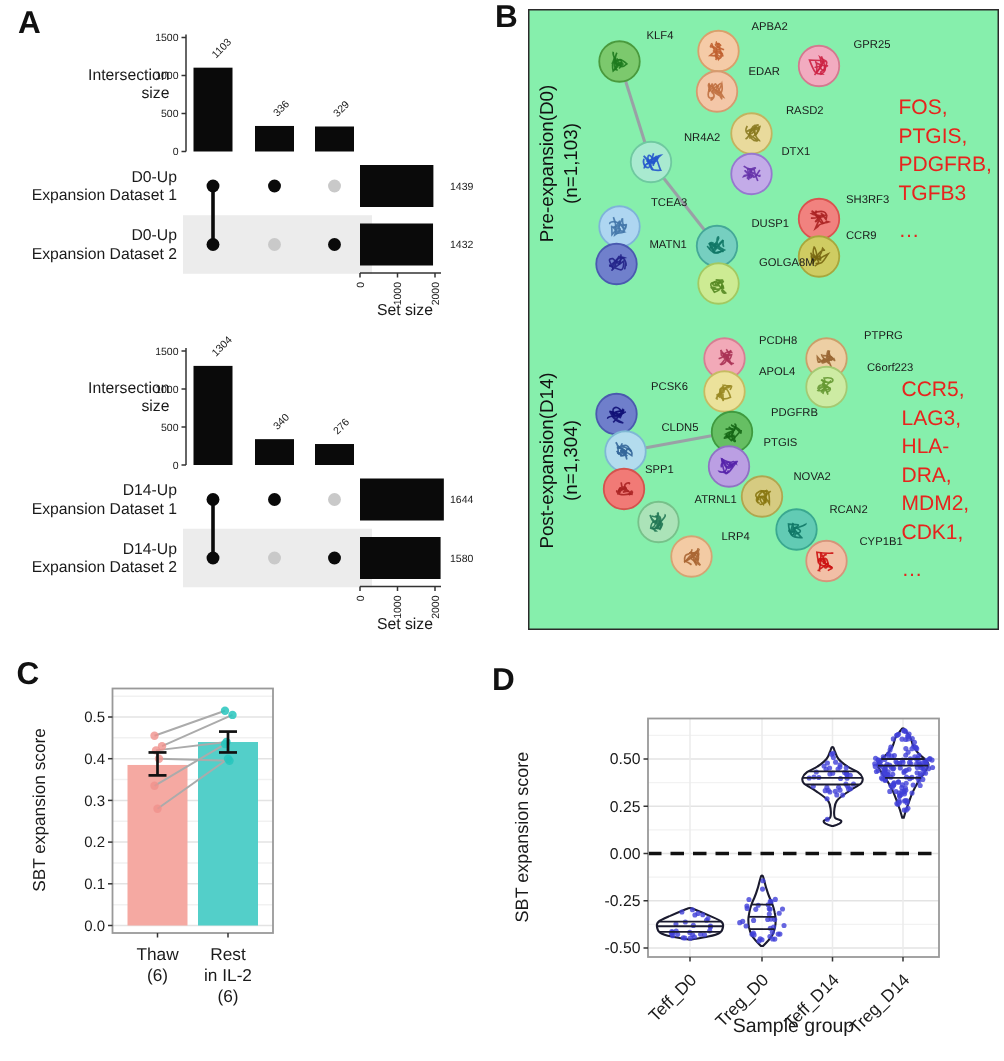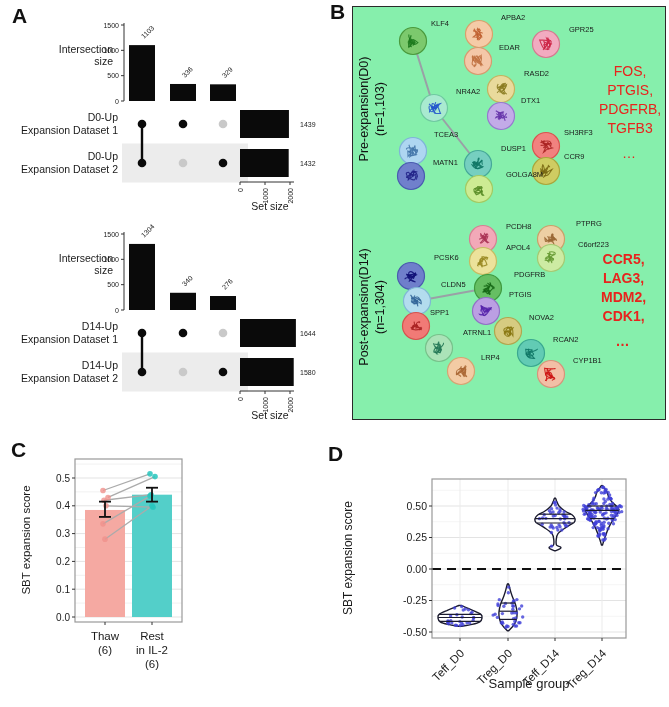--- a/index.html
+++ b/index.html
@@ -5,21 +5,21 @@
   html,body{margin:0;padding:0;background:#fff;}
   #figure{position:relative;width:669px;height:707px;background:#fff;
           font-family:"Liberation Sans",sans-serif;overflow:hidden;}
   .panel-letter{position:absolute;font-size:21px;font-weight:bold;color:#111;}
   svg{position:absolute;overflow:visible;}
   svg text{font-family:"Liberation Sans",sans-serif;fill:#1a1a1a;}
   #panel-b-box{position:absolute;left:352px;top:6px;width:312px;height:412px;
                border:1.6px solid #2a2a2a;background:#86efac;}
   .vtitle{position:absolute;transform:translate(-50%,-50%) rotate(-90deg);
           white-space:nowrap;text-align:center;font-size:12.5px;color:#111;line-height:1.25;}
-  .genelist{position:absolute;color:#e8231d;font-size:14px;line-height:19px;font-weight:normal;text-align:center;}
+  .genelist{position:absolute;color:#e8231d;font-size:14px;line-height:19px;font-weight:normal;}
   .genelist .dots{letter-spacing:2px;margin-top:6px;}
 </style>
 </head>
 <body>
 
 <div id="figure">
   <div class="panel-letter" style="left:12px;top:4px;">A</div>
   <div class="panel-letter" style="left:330px;top:0px;">B</div>
   <div class="panel-letter" style="left:11px;top:438px;">C</div>
   <div class="panel-letter" style="left:328px;top:442px;">D</div>
@@ -320,23 +320,24 @@
       <div>Post-expansion(D14)</div>
       <div>(n=1,304)</div>
     </div>
     <div class="genelist" id="genelist-0" style="left: 246px; top: 55px; color: rgb(232, 35, 29);">
         <div>FOS,</div>
         <div>PTGIS,</div>
         <div>PDGFRB,</div>
         <div>TGFB3</div>
         <div class="dots">…</div>
       </div>
-    <div class="genelist" id="genelist-1" style="left: 248px; top: 243px; color: rgb(232, 35, 29); font-weight: bold;">
+    <div class="genelist" id="genelist-1" style="left: 248px; top: 243px; color: rgb(232, 35, 29);">
         <div>CCR5,</div>
         <div>LAG3,</div>
+        <div>HLA-DRA,</div>
         <div>MDM2,</div>
         <div>CDK1,</div>
         <div class="dots">…</div>
       </div>
   </div>
 
   <svg id="svg-c" style="left:0;top:440px;" width="300" height="267" viewBox="0 0 300 267">
       <g>
         <rect x="75" y="19" width="107" height="163" fill="#ffffff" stroke="none"></rect>
         <line x1="75" y1="163.1" x2="182" y2="163.1" stroke="#f1f1f1" stroke-width="1"></line>

